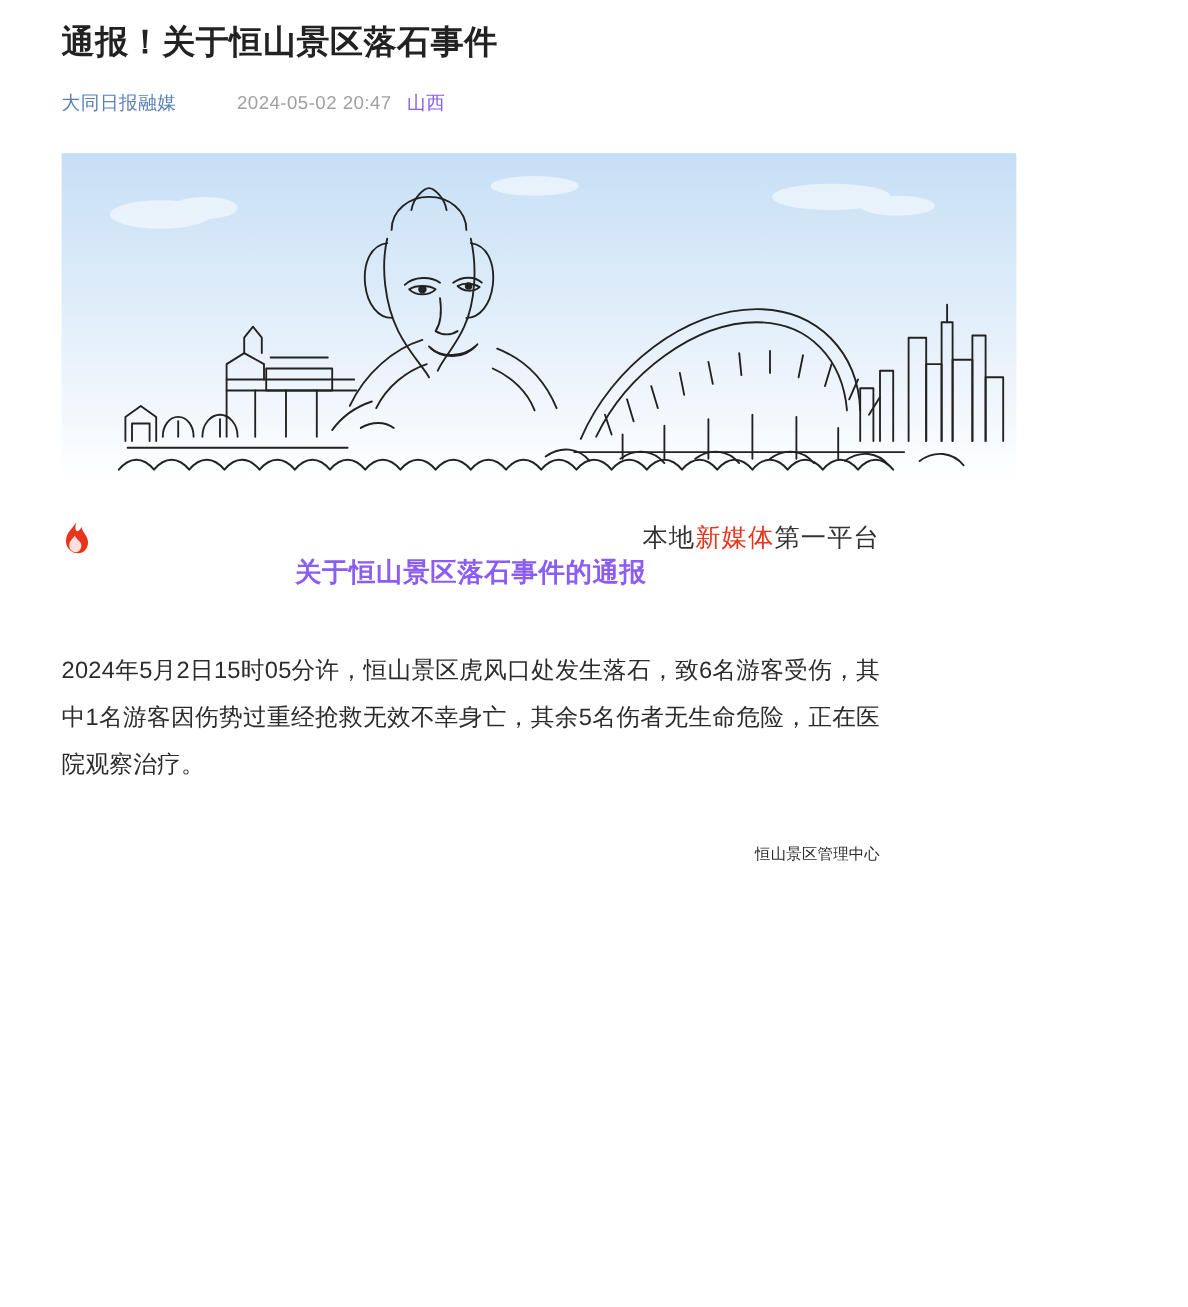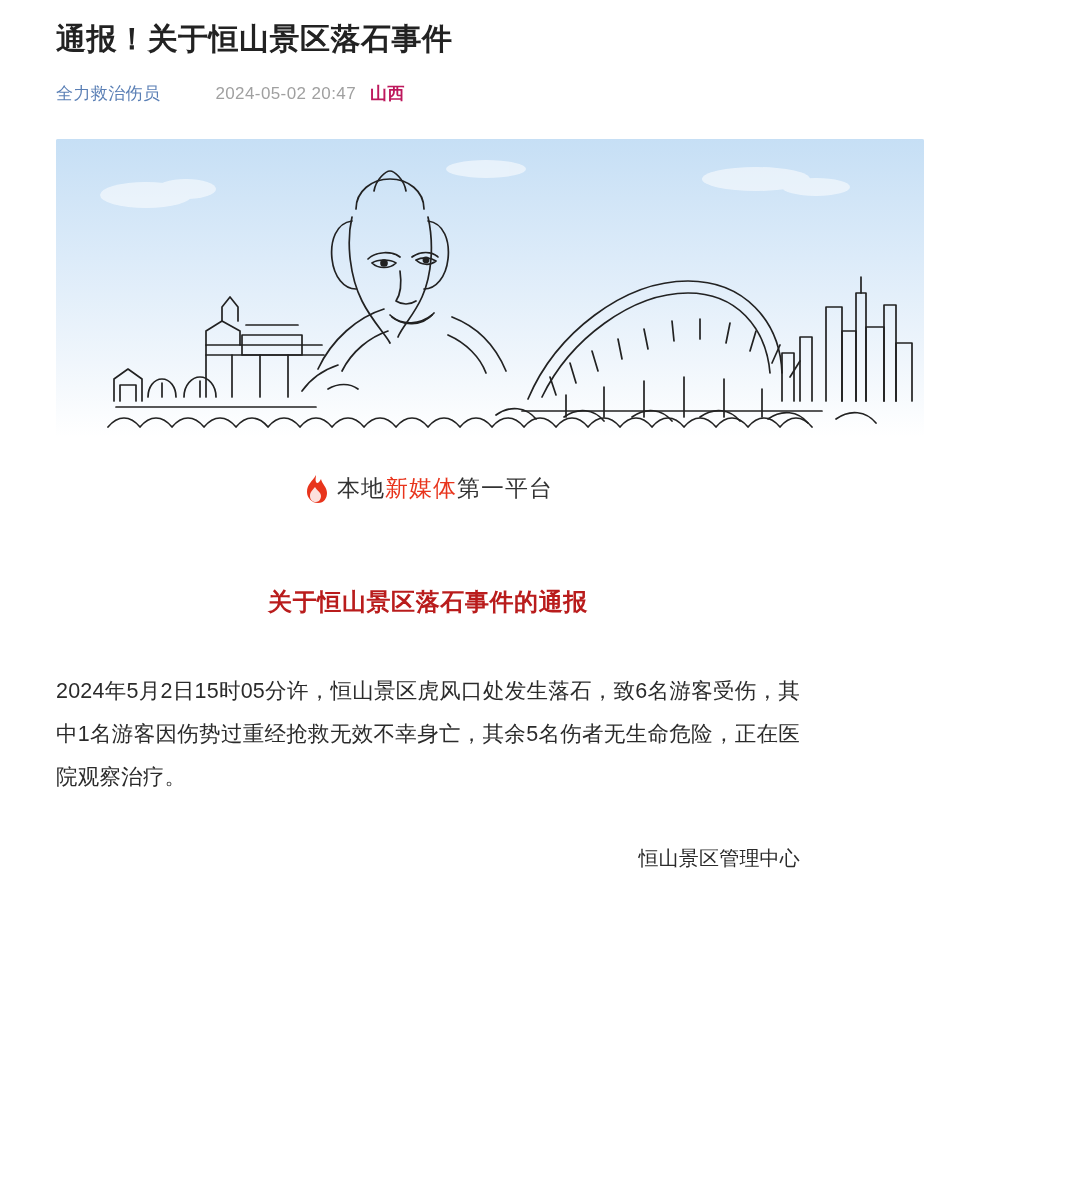--- a/index.html
+++ b/index.html
@@ -38,91 +38,90 @@
     gap: 14px;
     font-size: 17px;
     color: #9b9b9b;
     letter-spacing: 0.4px;
   }
   .meta-source {
     color: #5a7fb5;
     font-size: 17px;
   }
   .meta-time { color: #a0a0a0; margin-left: 41px; }
-  .meta-loc { color: #be185d; font-weight: bold; }
+  .meta-loc { color: #8b5cf6; }
 
   .hero-wrap {
     margin-top: 34px;
     width: 868px;
     height: 298px;
     margin-left: 0;
     border-radius: 2px;
     overflow: hidden;
     position: relative;
     background: linear-gradient(180deg,#cfe4f7 0%, #dceaf8 38%, #eef5fc 72%, #ffffff 100%);
   }
   .hero-wrap svg { display: block; width: 100%; height: 100%; }
 
   .platform-line {
     margin-top: 36px;
     display: flex;
     align-items: center;
-    justify-content: center;
+    justify-content: space-between;
     gap: 10px;
     font-size: 23px;
     letter-spacing: 1px;
     color: #333;
   }
   .flame {
     width: 24px;
     height: 30px;
     position: relative;
     display: inline-block;
   }
   .platform-text { font-weight: 500; }
   .platform-text .hl { color: #e8341c; }
 
   .section-head {
     text-align: center;
     font-size: 24px;
     font-weight: 700;
-    color: #b91c1c;
-    margin-top: 82px;
+    color: #8b5cf6;
     letter-spacing: 0.6px;
   }
 
   .body-copy {
     margin-top: 52px;
   }
   .body-copy p {
     font-size: 21.5px;
     line-height: 43px;
     color: #2b2b2b;
     margin: 0 0 38px 0;
     text-align: justify;
     letter-spacing: 0.2px;
   }
   .signature {
     margin-top: 26px;
     text-align: right;
-    font-size: 20px;
+    font-size: 14px;
     line-height: 43px;
     color: #2b2b2b;
   }
   .signature div { letter-spacing: 0.2px; }
 </style>
 </head>
 <body>
 
 <div class="page">
 
   <h1 class="article-title">通报！关于恒山景区落石事件</h1>
 
   <div class="meta-row">
-    <span class="meta-source">全力救治伤员</span>
+    <span class="meta-source">大同日报融媒</span>
     <span class="meta-time">2024-05-02 20:47</span>
     <span class="meta-loc">山西</span>
   </div>
 
   <div class="hero-wrap">
     <svg viewBox="0 0 868 298" preserveAspectRatio="none">
       <defs>
         <linearGradient id="sky" x1="0" y1="0" x2="0" y2="1">
           <stop offset="0%" stop-color="#c6dff5"></stop>
           <stop offset="40%" stop-color="#dcebf9"></stop>

